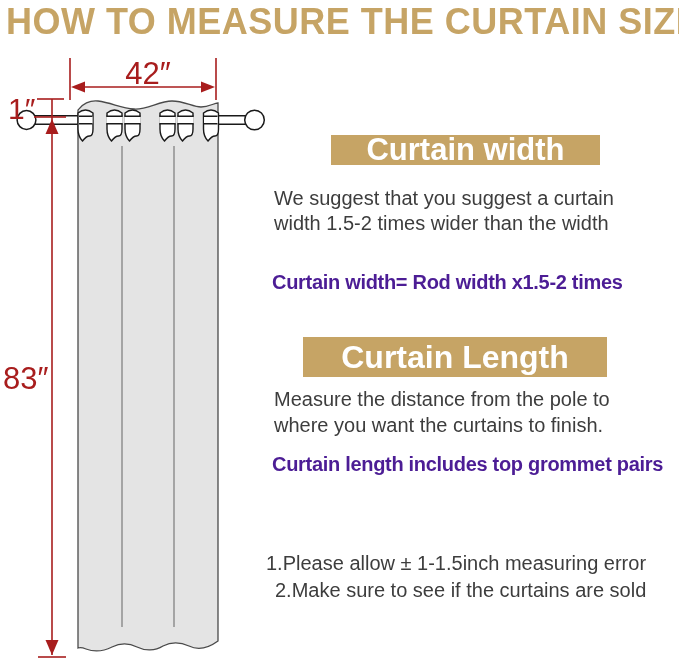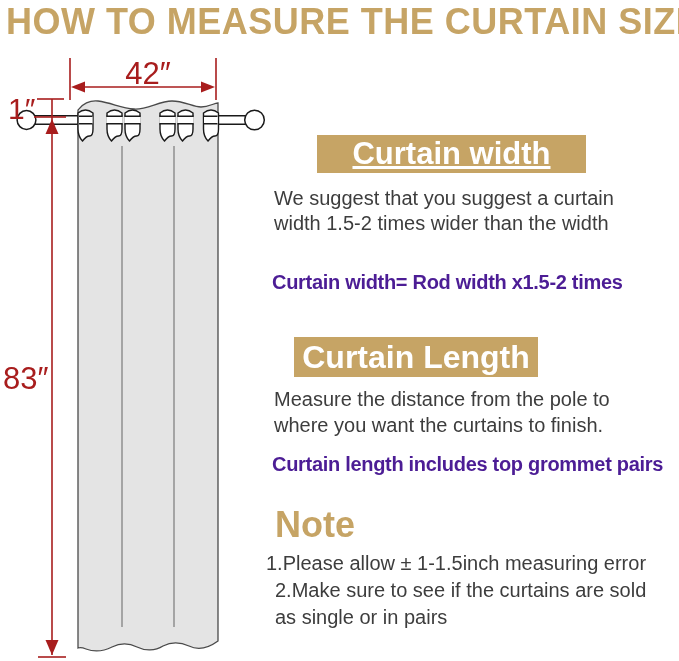--- a/index.html
+++ b/index.html
@@ -11,22 +11,22 @@
   .page-title{
     left:6px;top:1px;width:672px;
     font-size:36px;font-weight:bold;letter-spacing:0.5px;
     color:#c6a465;white-space:nowrap;
   }
   .head-box{
     background:#c6a465;color:#ffffff;font-weight:bold;
     display:flex;align-items:center;justify-content:center;
     text-align:center;
   }
-  .head-box.width{left:317px;top:135px;width:269px;height:38px;font-size:31px;text-decoration:underline;}
-  .head-box.length{left:294px;top:337px;width:244px;height:40px;font-size:32px;}
+  .head-box.width{left:331px;top:135px;width:269px;height:30px;font-size:31px;}
+  .head-box.length{left:303px;top:337px;width:304px;height:40px;font-size:32px;}
   .body-line{
     color:#3d3d3d;font-size:20px;line-height:25px;white-space:nowrap;
   }
   .formula{
     color:#4c1d95;font-size:20px;font-weight:bold;letter-spacing:-0.3px;white-space:nowrap;
   }
   .note-title{
     color:#c6a465;font-size:36px;font-weight:bold;line-height:1;
   }
   svg text{font-family:"Liberation Sans","DejaVu Sans",sans-serif;}
@@ -124,18 +124,16 @@
   <div class="abs head-box width">Curtain width</div>
   <div class="abs body-line" style="left:274px;top:186px;">We suggest that you suggest a curtain</div>
   <div class="abs body-line" style="left:274px;top:211px;">width 1.5-2 times wider than the width</div>
   <div class="abs formula" style="left:272px;top:271px;">Curtain width= Rod width x1.5-2 times</div>
 
   <div class="abs head-box length">Curtain Length</div>
   <div class="abs body-line" style="left:274px;top:413px;">where you want the curtains to finish.</div>
   <div class="abs body-line" style="left:274px;top:387px;">Measure the distance from the pole to</div>
   <div class="abs formula" style="left:272px;top:453px;">Curtain length includes top grommet pairs</div>
 
-  <div class="abs note-title" style="left:275px;top:507px;">Note</div>
   <div class="abs body-line" style="left:266px;top:551px;">1.Please allow ± 1-1.5inch measuring error</div>
   <div class="abs body-line" style="left:275px;top:578px;">2.Make sure to see if the curtains are sold</div>
-  <div class="abs body-line" style="left:275px;top:605px;">as single or in pairs</div>
 
 </div>
 
 </body></html>

